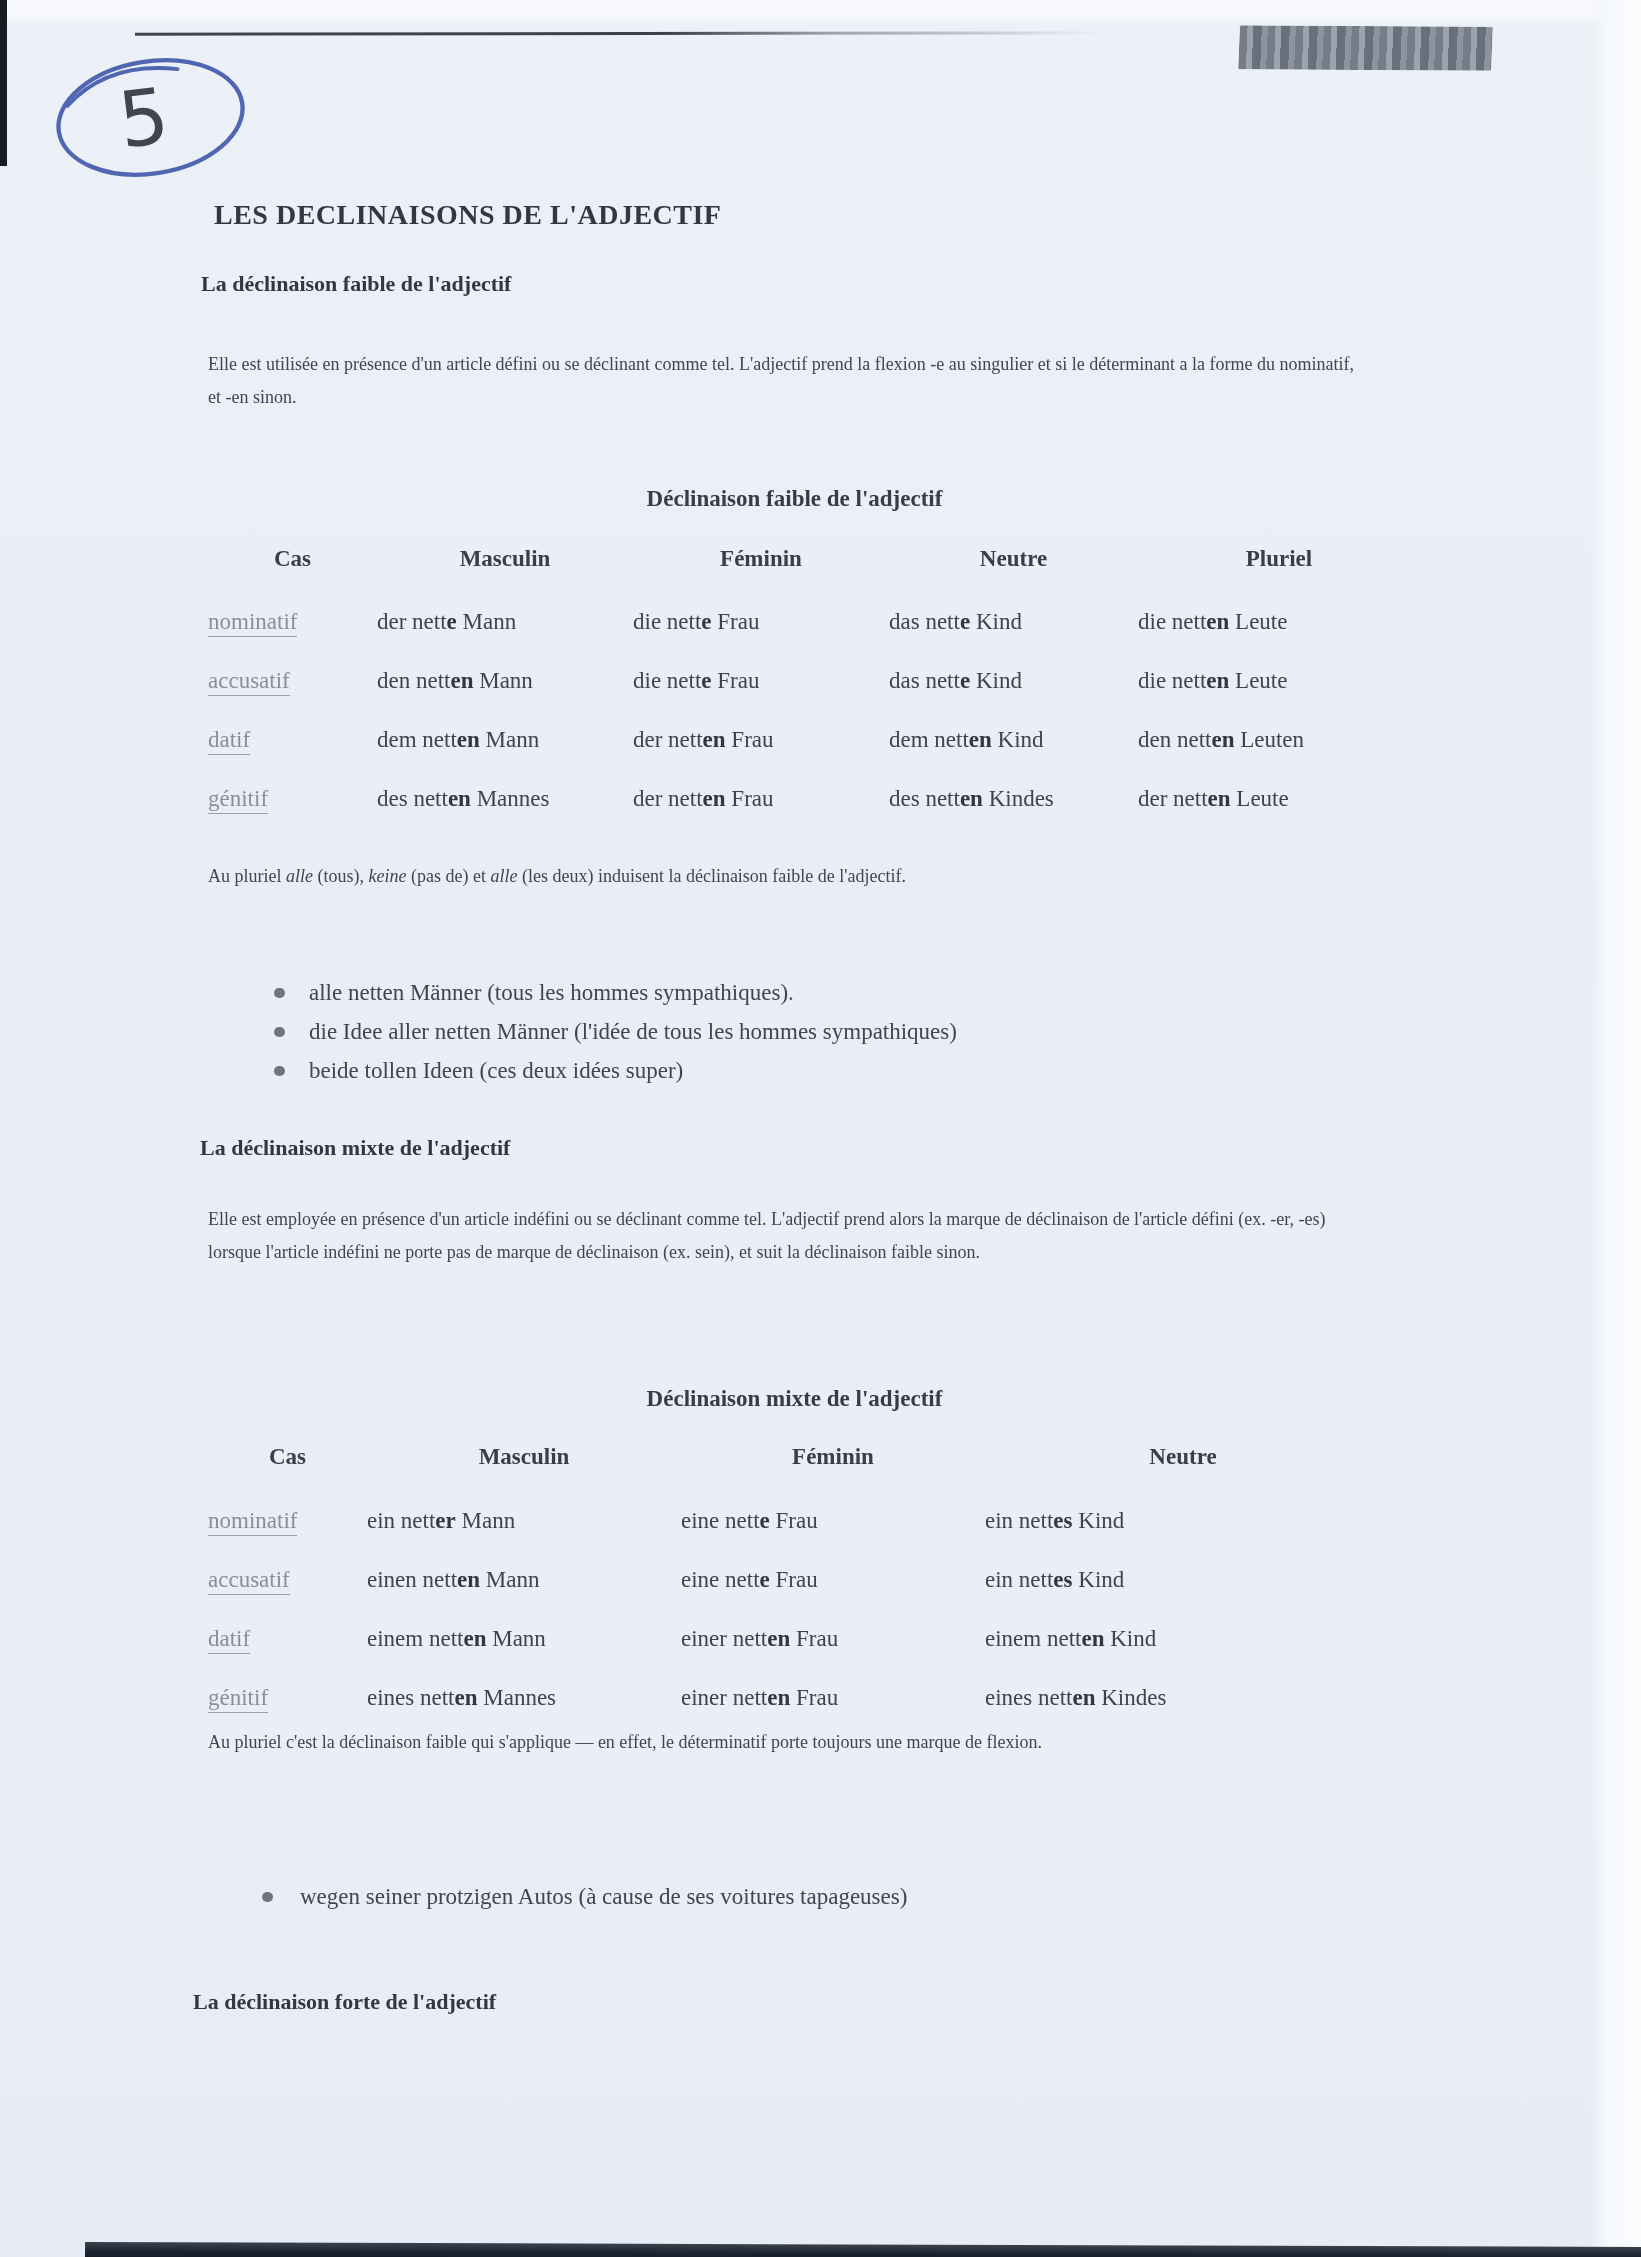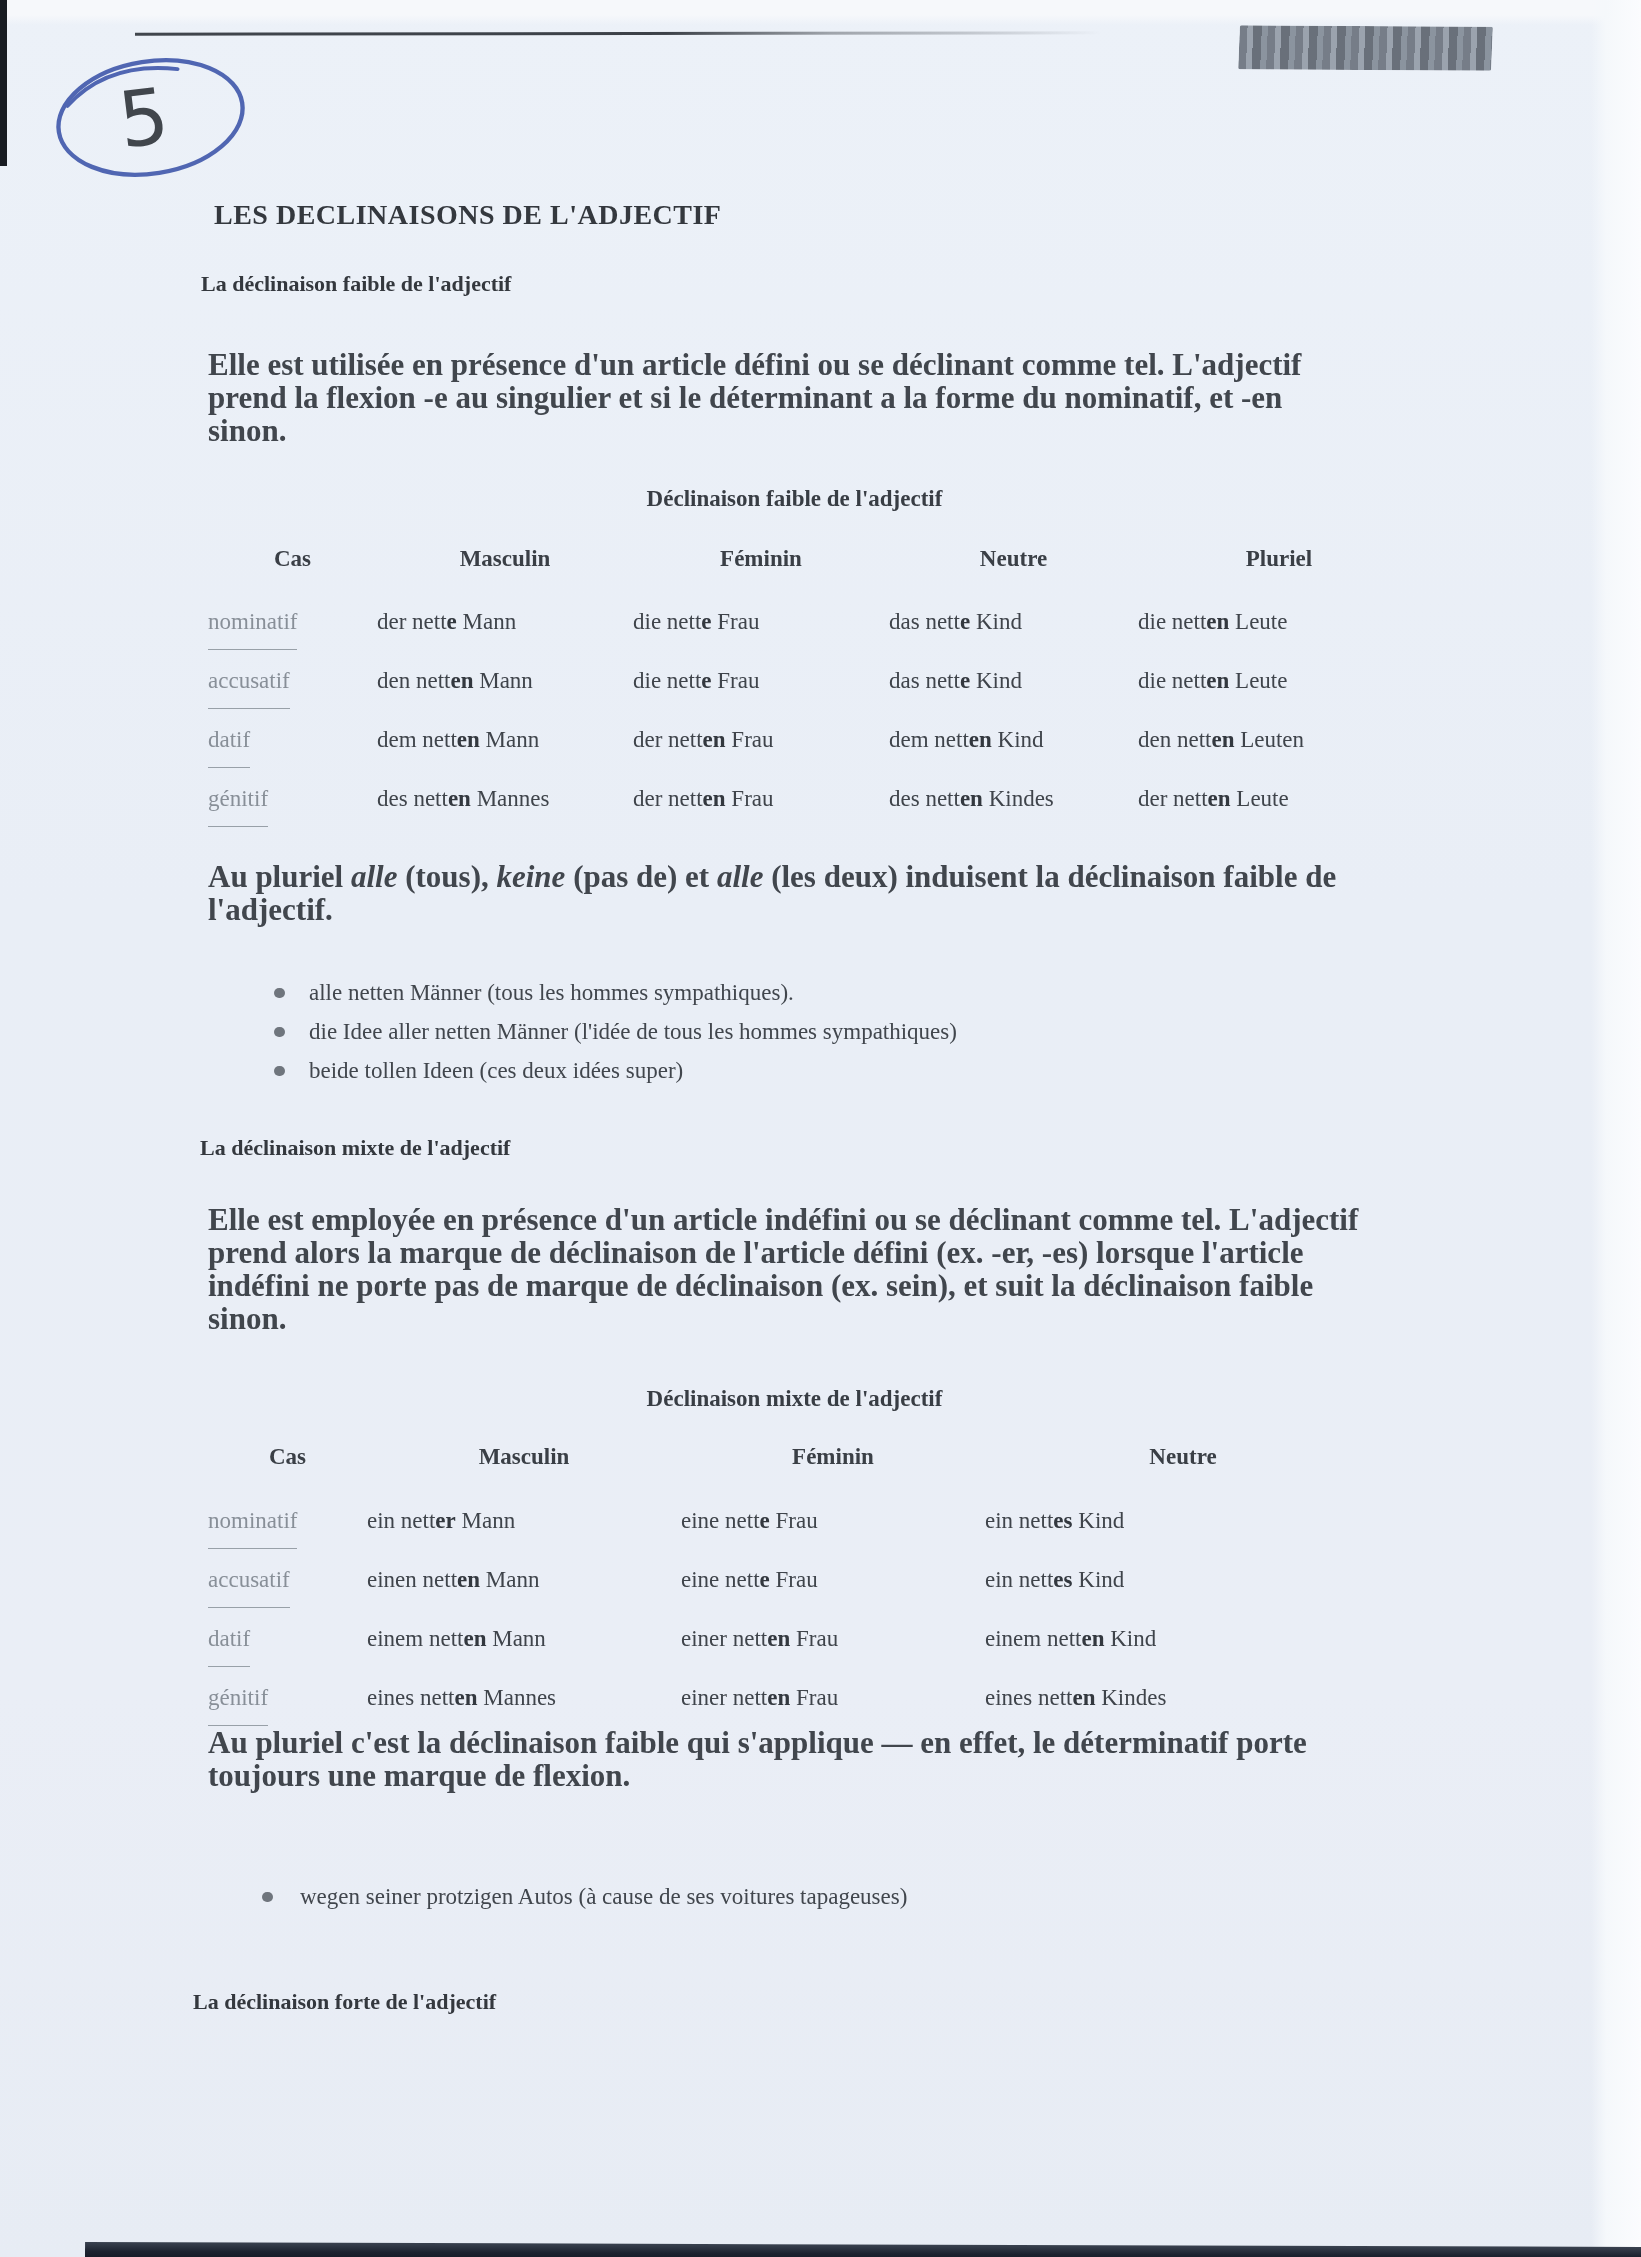--- a/index.html
+++ b/index.html
@@ -31,42 +31,42 @@
     background: linear-gradient(180deg,#3a4250 0%, #1c2330 55%, #141a26 100%);
     transform: rotate(0.18deg); transform-origin:left bottom; }
   .circle-5 { position:absolute; top:44px; left:50px; width:203px; height:145px; }
   
   .abs { position:absolute; left:208px; }
   .doc-title { top:199px; font-size:28px; font-weight:bold; color:#34383e; letter-spacing:0.5px; left:214px; }
   .sec-heading { font-size:22px; font-weight:bold; color:#34383e; }
   .weak-heading { top:271px; left:201px; }
   .mixed-heading { top:1135px; left:200px;text-align:right; }
   .strong-heading { top:1989px; left:193px; }
-  .para { font-size:31px; line-height:33px; color:#41464d; width:1154px;font-weight:bold; }
+  .para { font-size:18px; line-height:33px; color:#41464d; width:1154px; }
   .weak-intro { top:348px; }
   .weak-note { top:860px; }
   .mixed-intro { top:1203px; }
   .mixed-note { top:1726px; }
   .table-title { font-size:23px; font-weight:bold; color:#383d44; width:1173px; text-align:center; }
   .weak-table-title { top:486px; }
   .mixed-table-title { top:1386px; }
   .dtable { }
   .weak-table { top:546px; width:1212px; }
   .mixed-table { top:1444px; width:1173px; }
   .trow { display:grid; align-items:start; }
   .weak-table .trow { grid-template-columns:169px 256px 256px 249px 1fr; height:59px; }
   .mixed-table .trow { grid-template-columns:159px 314px 304px 1fr; height:59px; }
   .weak-table .thead { height:63px; }
   .mixed-table .thead { height:64px; }
   .th { font-size:23px; font-weight:bold; color:#3a3f46; text-align:center; }
   .td { font-size:23px; color:#3f444b; }
   .td b, .para b { font-weight:bold; color:#33383f; }
   .para i { font-style:italic; }
   .case-label { font-size:23px; color:#888f98; }
-  .case-label span { border-bottom:1.9px solid #98a0a8; padding-bottom:15px; }
+  .case-label span { border-bottom:1.9px solid #98a0a8; padding-bottom:2px; }
   .blist { list-style:none; }
   .weak-bullets { top:973px; }
   .mixed-bullets { top:1877px; }
   .blist li { position:relative; padding-left:101px; font-size:23px; line-height:39px; color:#41464d; }
   .blist li::before { content:""; position:absolute; left:66px; top:14.5px; width:10.6px; height:10.6px;
     border-radius:50%; background:#6f757d; }
   .mixed-bullets li { padding-left:92px; }
   .mixed-bullets li::before { left:54px; }
 </style>
 </head>

